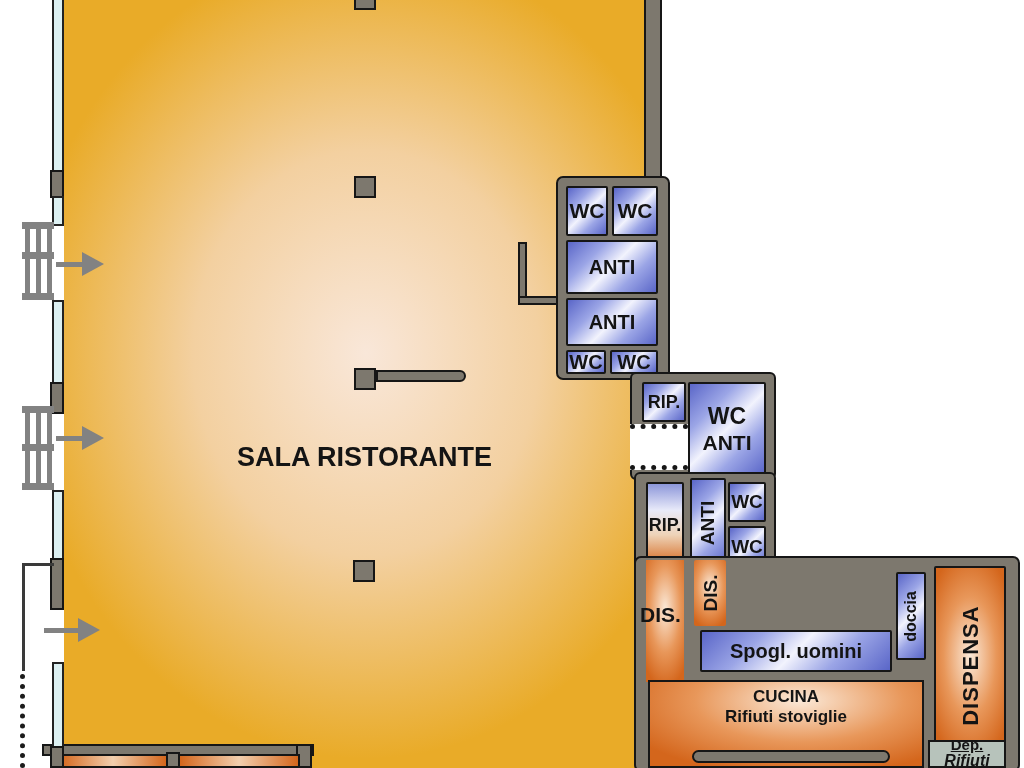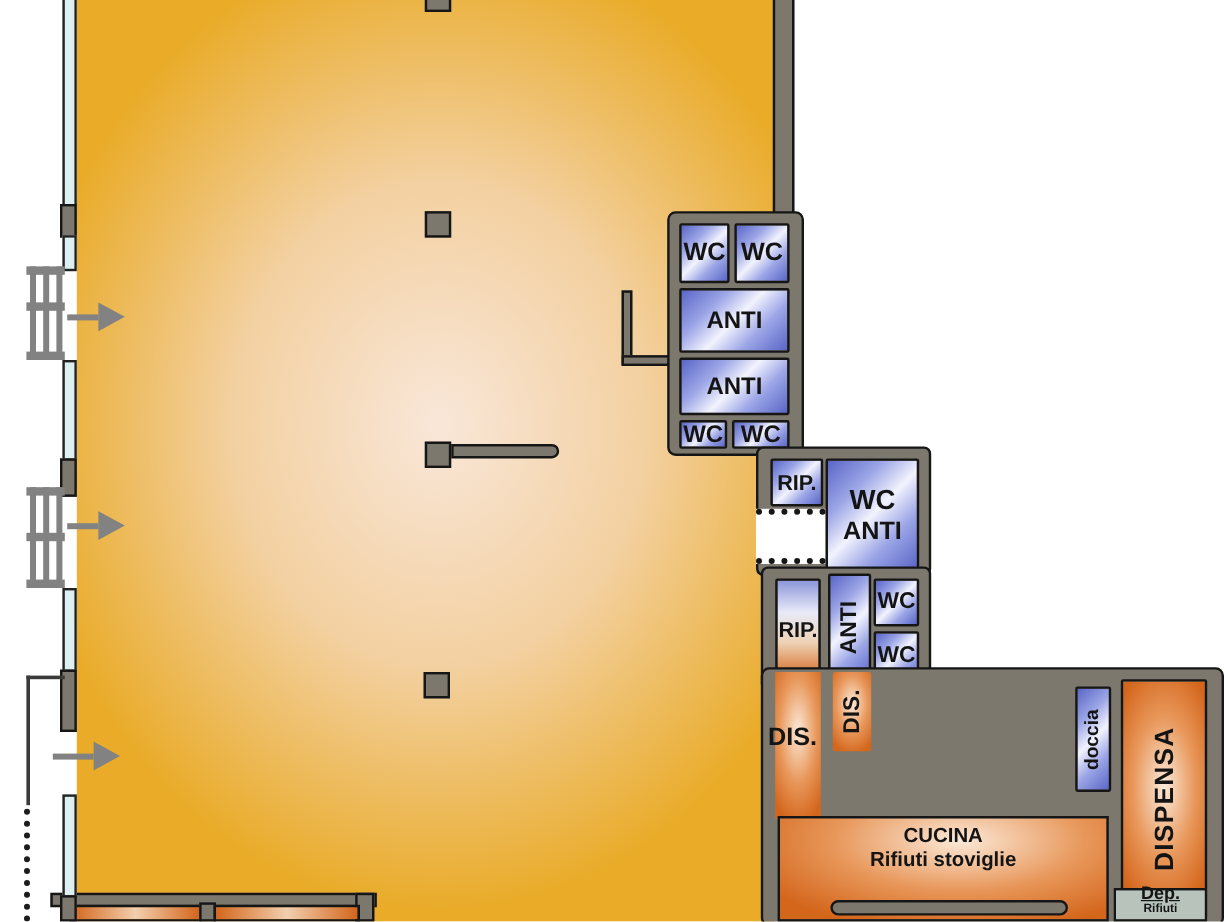--- a/index.html
+++ b/index.html
@@ -29,20 +29,21 @@
   .arrow-head{position:absolute;top:0;width:0;height:0;border-top:12px solid transparent;border-bottom:12px solid transparent;border-left:22px solid var(--arrow);}
   .col{position:absolute;width:22px;height:22px;background:var(--wall);border:2px solid var(--outline);box-sizing:border-box;}
 </style>
 </head>
 <body>
 
 <div id="canvas">
 
   <div class="abs" style="left:64px;top:0;width:581px;height:768px;
               background:radial-gradient(ellipse 62% 55% at 52% 46%,var(--sala-light) 0%,var(--sala-mid) 48%,var(--sala-edge) 96%);"></div>
+  <div class="abs lbl" style="left:237px;top:443px;font-size:27px;">SALA RISTORANTE</div>
 
   <div class="col" style="left:354px;top:-12px;"></div>
   <div class="col" style="left:354px;top:176px;"></div>
   <div class="col" style="left:354px;top:368px;"></div>
   <div class="wallseg" style="left:376px;top:370px;width:90px;height:12px;border-radius:0 6px 6px 0;"></div>
   <div class="col" style="left:353px;top:560px;"></div>
 
   <div class="wallseg" style="left:518px;top:242px;width:9px;height:62px;"></div>
   <div class="wallseg" style="left:518px;top:296px;width:44px;height:9px;"></div>
 
@@ -94,41 +95,44 @@
   </div>
 
   <div class="plate" style="left:634px;top:556px;width:386px;height:216px;"></div>
 
   <div class="abs orange" style="left:646px;top:560px;width:38px;height:122px;"></div>
   <div class="room orange" style="left:694px;top:560px;width:32px;height:66px;border:none;">
     <span class="lbl vlbl" style="font-size:19px;">DIS.</span>
   </div>
   <div class="abs lbl" style="left:640px;top:604px;font-size:21px;">DIS.</div>
 
+  <div class="room blue" style="left:700px;top:630px;width:192px;height:42px;">
+    <span class="lbl" style="font-size:20px;">Spogl. uomini</span>
+  </div>
   <div class="room blue" style="left:896px;top:572px;width:30px;height:88px;">
     <span class="lbl vlbl" style="font-size:16px;">doccia</span>
   </div>
 
   <div class="room" style="left:934px;top:566px;width:72px;height:200px;
               background:radial-gradient(ellipse 70% 55% at 50% 45%,var(--orange-light) 0%,#e8975a 55%,var(--orange-dark) 100%);">
     <span class="lbl vlbl" style="font-size:22px;letter-spacing:1px;">DISPENSA</span>
   </div>
 
   <div class="abs" style="left:648px;top:680px;width:276px;height:88px;
               background:radial-gradient(ellipse 70% 90% at 55% 22%,var(--orange-light) 0%,#e8975a 55%,var(--orange-dark) 100%);border:2px solid var(--outline);box-sizing:border-box;"></div>
   <div class="abs" style="left:648px;top:688px;width:276px;display:flex;flex-direction:column;align-items:center;gap:2px;">
     <span class="lbl" style="font-size:17px;">CUCINA</span>
     <span class="lbl" style="font-size:17px;">Rifiuti stoviglie</span>
   </div>
   <div class="abs" style="left:692px;top:750px;width:198px;height:13px;background:var(--wall);border:2px solid var(--outline);border-radius:7px;box-sizing:border-box;"></div>
 
   <div class="abs" style="left:928px;top:740px;width:78px;height:28px;background:var(--waste);border:2px solid var(--outline);box-sizing:border-box;"></div>
   <div class="abs" style="left:928px;top:737px;width:78px;display:flex;flex-direction:column;align-items:center;">
     <span class="lbl" style="font-size:15px;text-decoration:underline;">Dep.</span>
-    <span class="lbl" style="font-size:10px;">Rifiuti</span>
+    <span class="lbl" style="font-size:16px;font-style:italic;">Rifiuti</span>
   </div>
 
   <div class="wallseg" style="left:42px;top:744px;width:272px;height:12px;"></div>
   <div class="wallseg" style="left:296px;top:744px;width:16px;height:24px;"></div>
   <div class="abs" style="left:58px;top:754px;width:110px;height:14px;background:linear-gradient(90deg,var(--orange-dark),#f2cfae 50%,var(--orange-dark));border:2px solid var(--outline);box-sizing:border-box;"></div>
   <div class="wallseg" style="left:166px;top:752px;width:14px;height:16px;"></div>
   <div class="abs" style="left:178px;top:754px;width:122px;height:14px;background:linear-gradient(90deg,var(--orange-dark),#f2cfae 50%,var(--orange-dark));border:2px solid var(--outline);box-sizing:border-box;"></div>
 
   <div class="win" style="left:52px;top:-4px;width:12px;height:176px;"></div>
   <div class="wallseg" style="left:50px;top:170px;width:14px;height:28px;"></div>

